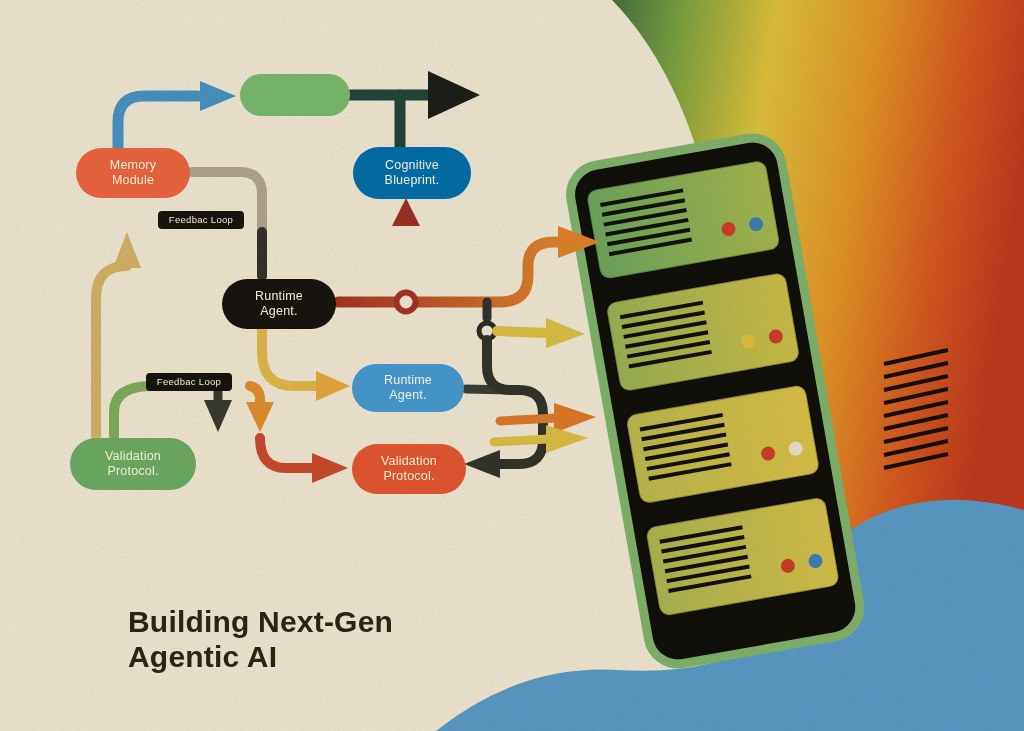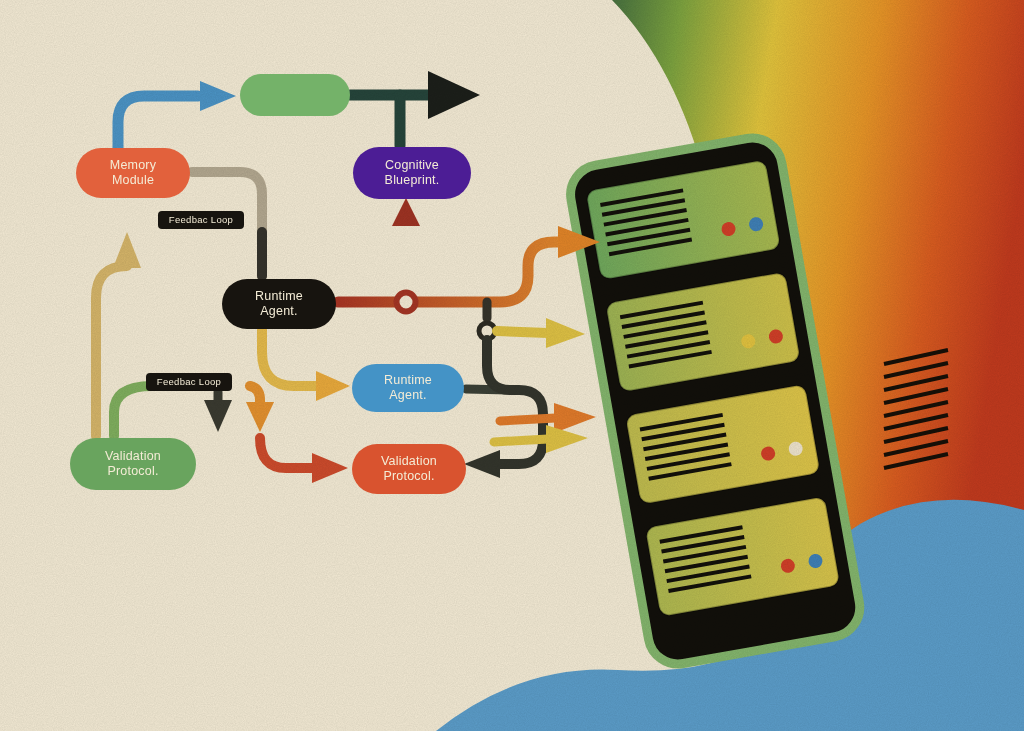--- a/index.html
+++ b/index.html
@@ -179,21 +179,21 @@
   <rect x="0" y="0" width="1024" height="731" filter="url(#grain)" opacity="0.14"></rect>
 </svg>
 
 <div class="node" style="left:240px;top:74px;width:110px;height:42px;border-radius:21px;background:#74b269;"></div>
 
 <div class="node" style="left:76px;top:148px;width:114px;height:50px;border-radius:25px;background:#e2613c;">
   <span>Memory
 Module</span>
 </div>
 
-<div class="node" style="left:353px;top:147px;width:118px;height:52px;border-radius:26px;background:#4c1d95;">
+<div class="node" style="left:353px;top:147px;width:118px;height:52px;border-radius:26px;background:#0369a1;">
   <span>Cognitive
 Blueprint.</span>
 </div>
 
 <div class="node tag" style="left:158px;top:211px;width:86px;height:18px;border-radius:4px;background:#17140f;">
   <span>Feedbac Loop</span>
 </div>
 
 <div class="node" style="left:222px;top:279px;width:114px;height:50px;border-radius:25px;background:#17140f;">
   <span>Runtime
@@ -212,14 +212,16 @@
 <div class="node" style="left:70px;top:438px;width:126px;height:52px;border-radius:26px;background:#69a45e;">
   <span>Validation
 Protocol.</span>
 </div>
 
 <div class="node" style="left:352px;top:444px;width:114px;height:50px;border-radius:25px;background:#d9532f;">
   <span>Validation
 Protocol.</span>
 </div>
 
+<div class="title">Building Next-Gen
+Agentic AI</div>
 
 </div>
 
 </body></html>

